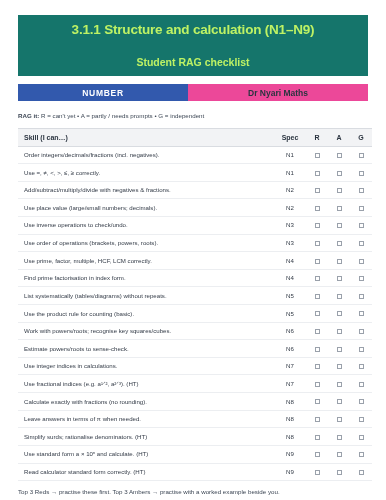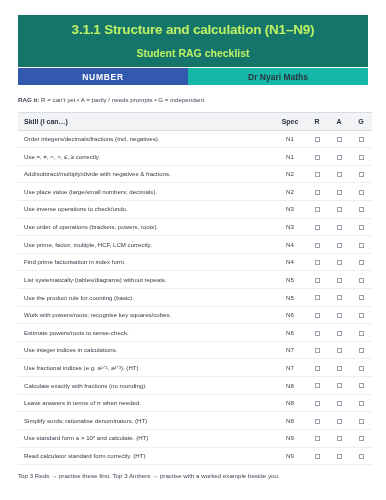--- a/index.html
+++ b/index.html
@@ -35,45 +35,45 @@
   }
   .banner-title {
     font-size: 13.5px;
     font-weight: bold;
     letter-spacing: -0.2px;
     line-height: 1.25;
   }
   .banner-subtitle {
     font-size: 10.5px;
     font-weight: bold;
-    margin-top: 8px;
+    margin-top: 17px;
     line-height: 1.2;
   }
 
   
   .strandbar {
     display: flex;
     align-items: stretch;
     height: 17px;
-    margin-top: 1px;
+    margin-top: 8px;
   }
   .strand-tab {
     width: 170px;
     background: #3259ad;
     color: #ffffff;
     font-size: 8.5px;
     font-weight: bold;
     letter-spacing: 0.7px;
     display: flex;
     align-items: center;
     justify-content: center;
   }
   .strand-author {
     flex: 1;
-    background: #14b8a6;
+    background: #ec4899;
     color: #2b3440;
     font-size: 8.5px;
     font-weight: bold;
     display: flex;
     align-items: center;
     justify-content: center;
   }
 
   
   .ragkey {

